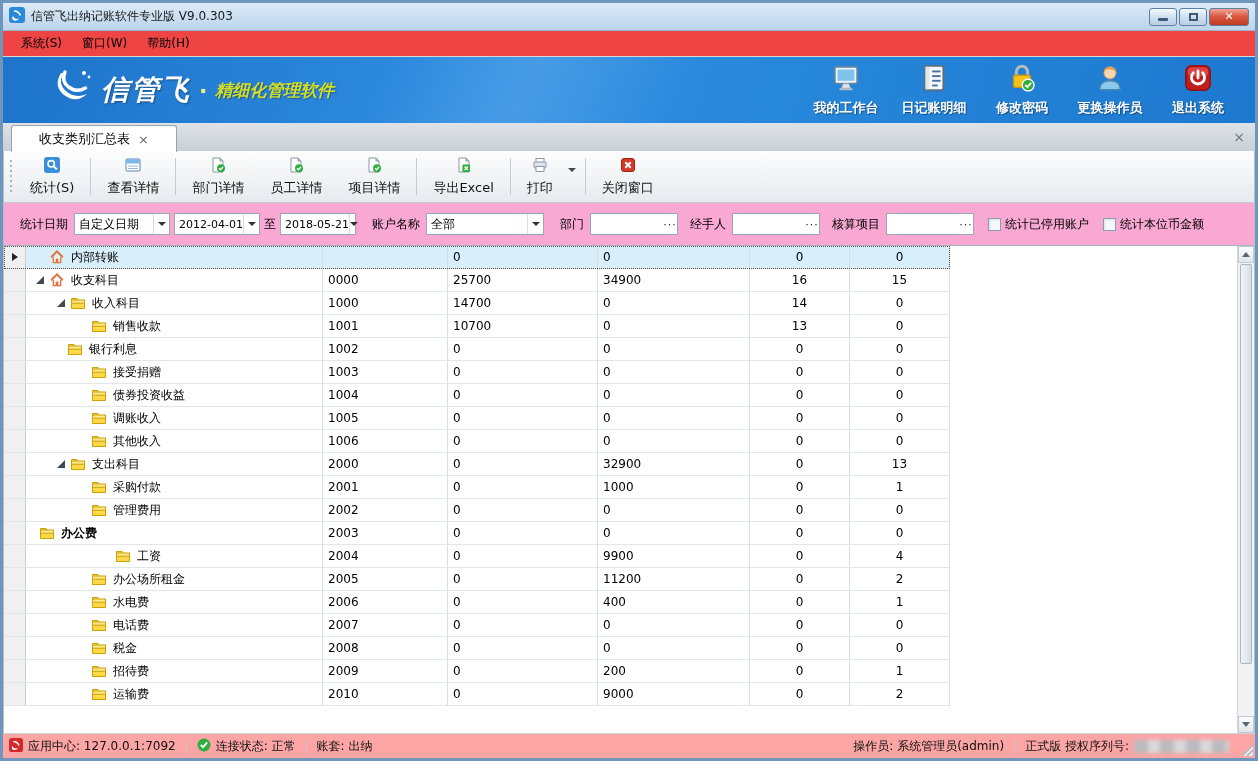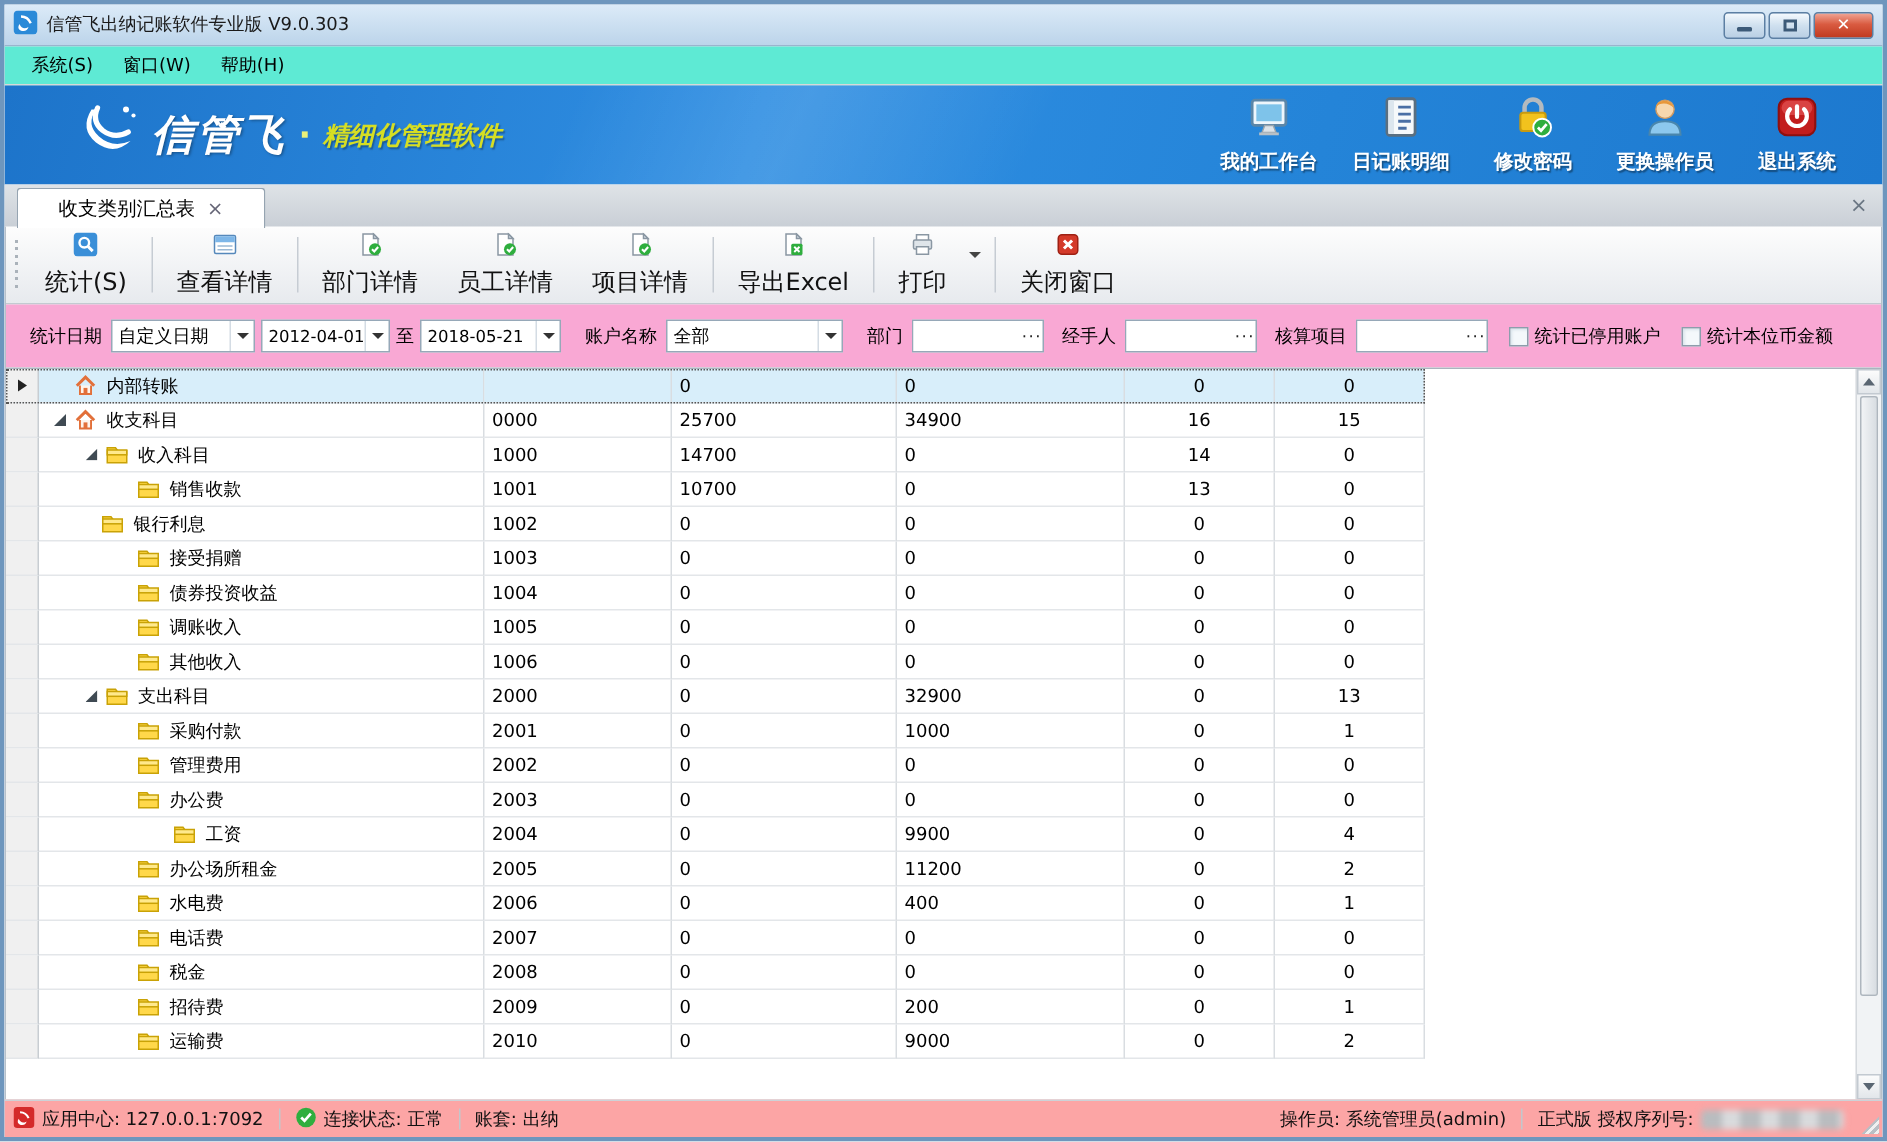--- a/index.html
+++ b/index.html
@@ -14,21 +14,21 @@
   .winbtns { margin-left:auto; display:flex; gap:2px; align-items:flex-start; }
   .winbtn { width:28px; height:18px; border:1px solid #5c7fa3; border-radius:3px;
             background:linear-gradient(#f4f9fd,#cfe0ef 50%,#b9cfe4); display:flex;
             align-items:center; justify-content:center; font-size:11px; color:#333; cursor:default; }
   .winbtn.close { width:40px; background:linear-gradient(#f0a493,#d95b41 45%,#c03a20);
                   color:#fff; font-weight:bold; }
   .glyph-min { width:10px; height:3px; background:#3c5a78; border-radius:1px; margin-top:6px; }
   .glyph-max { width:9px; height:8px; border:2px solid #3c5a78; }
 
   
-  .menubar { height:26px; flex:0 0 26px; background:#5eead4; display:flex; align-items:center;
+  .menubar { height:26px; flex:0 0 26px; background:#ef4444; display:flex; align-items:center;
              padding-left:8px; border-bottom:1px solid #d8d8d8; }
   .menubar span { font-size:12px; padding:4px 10px; cursor:default; }
 
   
   .banner { height:66px; flex:0 0 66px;
             background:linear-gradient(105deg,#1d74ca 0%,#2f8ee2 40%,#2484d8 70%,#1d79cf 100%);
             display:flex; align-items:center; position:relative; }
   .banner:before { content:""; position:absolute; inset:0;
             background:linear-gradient(115deg,rgba(255,255,255,0) 30%,rgba(255,255,255,.12) 42%,rgba(255,255,255,0) 55%); }
   .brand { display:flex; align-items:center; gap:8px; margin-left:46px; z-index:1; }
@@ -57,21 +57,21 @@
   .page { flex:1; display:flex; flex-direction:column; background:#fff;
           border-left:1px solid #b7c0c9; border-right:1px solid #b7c0c9; }
 
   
   .toolbar { height:52px; flex:0 0 52px; background:linear-gradient(#fdfdfd,#e7eaee);
              border-bottom:1px solid #c3cad1; display:flex; align-items:stretch; padding:3px 0; }
   .grip { width:7px; margin:6px 2px 6px 4px;
           background:repeating-linear-gradient(#aab2ba 0 2px, transparent 2px 5px);
           background-size:2px 100%; background-repeat:repeat-y; background-position:2px 0; }
   .tbtn { display:flex; flex-direction:column; align-items:center; justify-content:center; gap:3px;
-          padding:2px 13px; font-size:16px; color:#111; cursor:pointer; position:relative; white-space:nowrap; }
+          padding:2px 13px; font-size:13px; color:#111; cursor:pointer; position:relative; white-space:nowrap; }
   .tsep { width:1px; background:#c6ccd3; margin:4px 3px; }
   .dd-arrow { width:0; height:0; border-left:4px solid transparent; border-right:4px solid transparent;
               border-top:4px solid #444; align-self:center; margin:0 6px 14px 2px; }
 
   
   .filterbar { height:42px; flex:0 0 42px; background:#f9a8d4; display:flex; align-items:center;
                padding-left:16px; font-size:12px; white-space:nowrap; }
   .flabel { margin-right:6px; }
   .combo { height:22px; border:1px solid #96a8b8; background:#fff; display:flex; align-items:center;
            font-size:12px; padding-left:4px; cursor:pointer; }
@@ -331,21 +331,21 @@
           </span>
       </div>
       <div style="width:4px"></div>
       <div class="combo" style="width:86px">
         <span style="font-size:11px">2012-04-01</span>
         <span class="carrow">
             <i></i>
           </span>
       </div>
       <span class="flabel" style="margin:0 4px">至</span>
-      <div class="combo" style="width:94px">
+      <div class="combo" style="width:76px">
         <span style="font-size:11px">2018-05-21</span>
         <span class="carrow">
             <i></i>
           </span>
       </div>
       <div style="width:16px"></div>
       <span class="flabel">账户名称</span>
       <div class="combo" style="width:118px">
         <span>全部</span>
         <span class="carrow">
@@ -600,21 +600,21 @@
                 <span class="node-label">管理费用</span>
               </div>
               <div class="gcell c-code">2002</div>
               <div class="gcell c-debit">0</div>
               <div class="gcell c-credit">0</div>
               <div class="gcell c-dcnt">0</div>
               <div class="gcell c-ccnt">0</div>
             </div>
             <div class="grow">
               <div class="gcell c-ind"></div>
-              <div class="gcell c-name" style="padding-left: 52px;">
+              <div class="gcell c-name" style=" font-weight: bold;">
                 <span class="exp-spacer"></span>
                 <span class="tree-icon">
                   <svg width="16" height="16" viewBox="0 0 16 16">
                     <path d="M1.5 3.5 h5.5 l1.5 2 h6 v8 h-13z" fill="#ffd84a" stroke="#c9a206"></path>
                     <rect x="1.5" y="5" width="13" height="3.2" fill="#ffe98c" stroke="#c9a206" stroke-width="1"></rect>
                   </svg>
                 </span>
                 <span class="node-label">办公费</span>
               </div>
               <div class="gcell c-code">2003</div>

